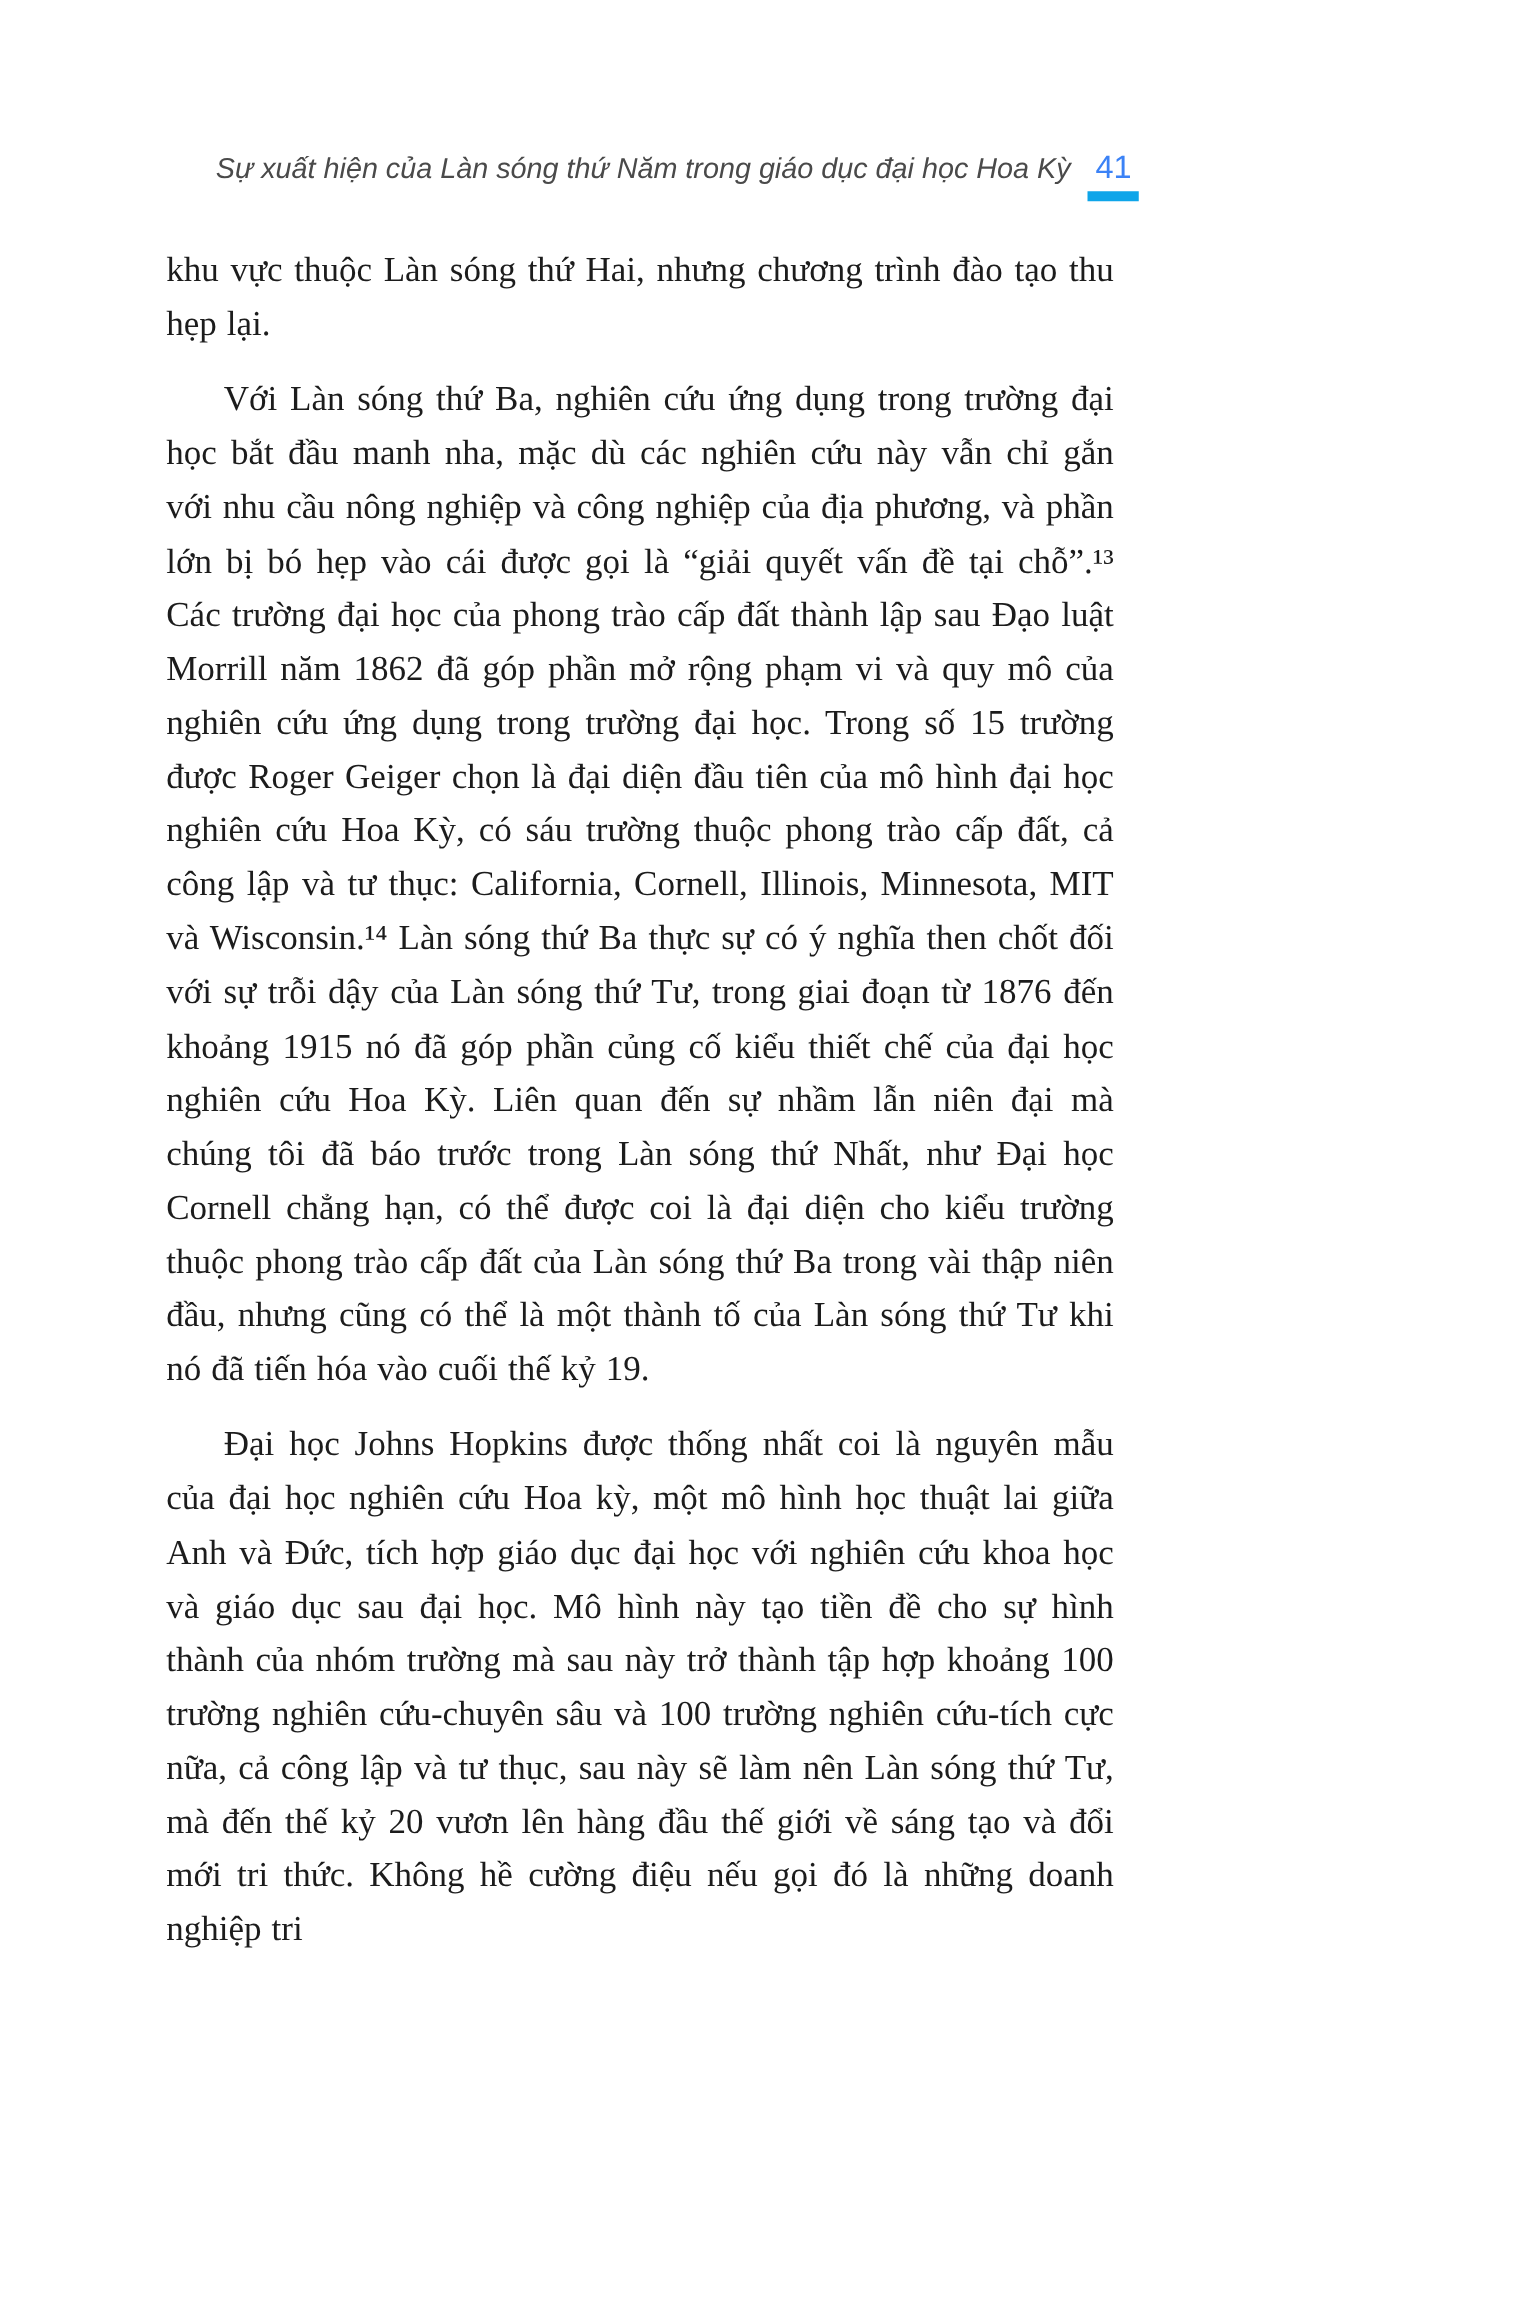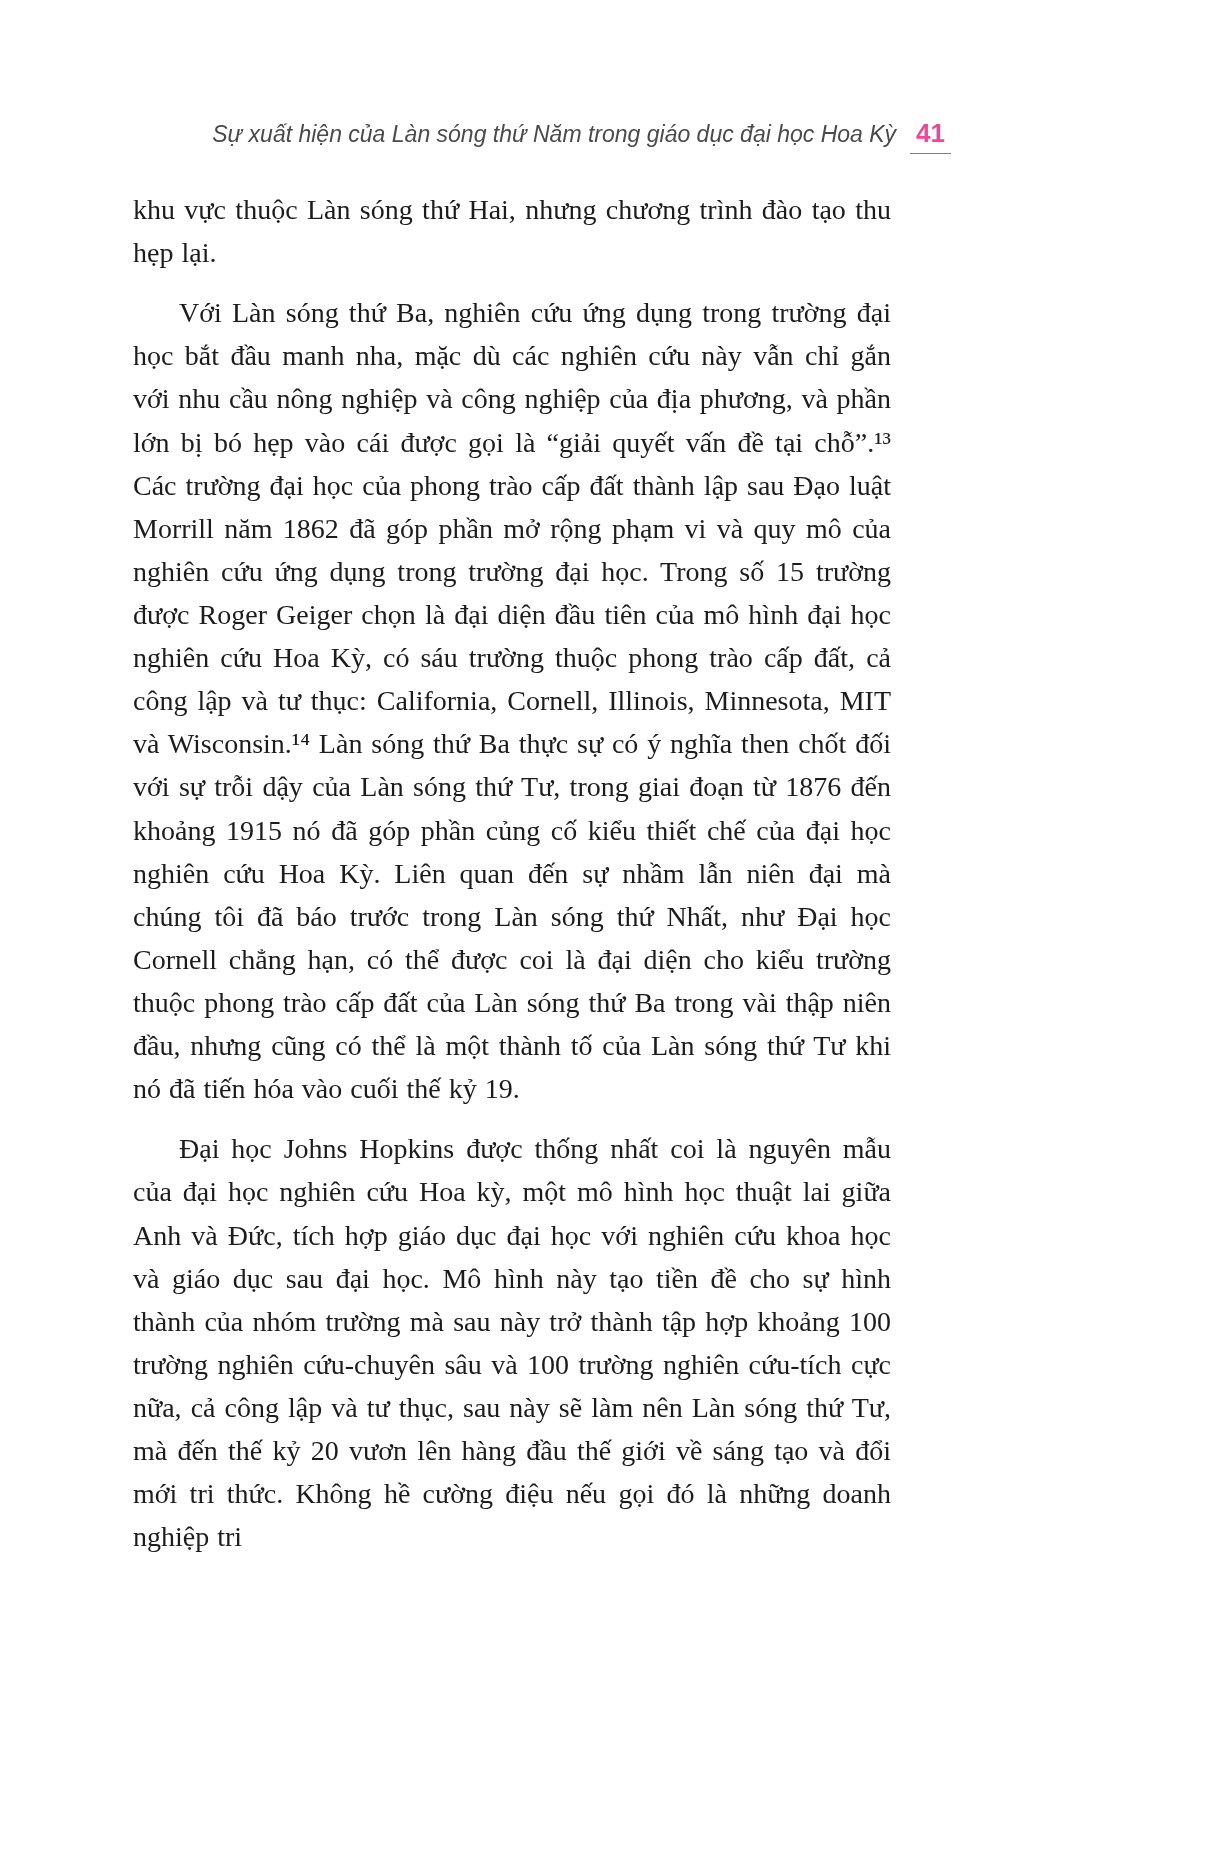--- a/index.html
+++ b/index.html
@@ -17,40 +17,40 @@
   }
   .page {
     position: absolute;
     top: 118px;
     left: 133px;
     width: 770px;
   }
   .running-head {
     width: 818px; 
     display: flex;
-    justify-content: flex-end;
+    justify-content: center;
     align-items: baseline;
     margin-bottom: 34px;
   }
   .head-title {
     font-family: "Liberation Sans", sans-serif;
     font-style: italic;
     font-size: 23px;
     color: #4a4a4a;
     white-space: nowrap;
   }
   .page-number {
     font-family: "Liberation Sans", sans-serif;
-    font-weight: bold;
+    font-weight: normal;
     font-style: normal;
     font-size: 26px;
-    color: #ec4899;
+    color: #3b82f6;
     margin-left: 14px;
     padding: 0 6px 4px 6px;
-    border-bottom: 1px solid #0ea5e9;
+    border-bottom: 8px solid #0ea5e9;
   }
   .body-text {
     width: 770px;
   }
   .para {
     font-size: 28px;
     line-height: 1.54;
     text-align: justify;
     margin: 0 12px 17px 0;
     word-spacing: 1px;

